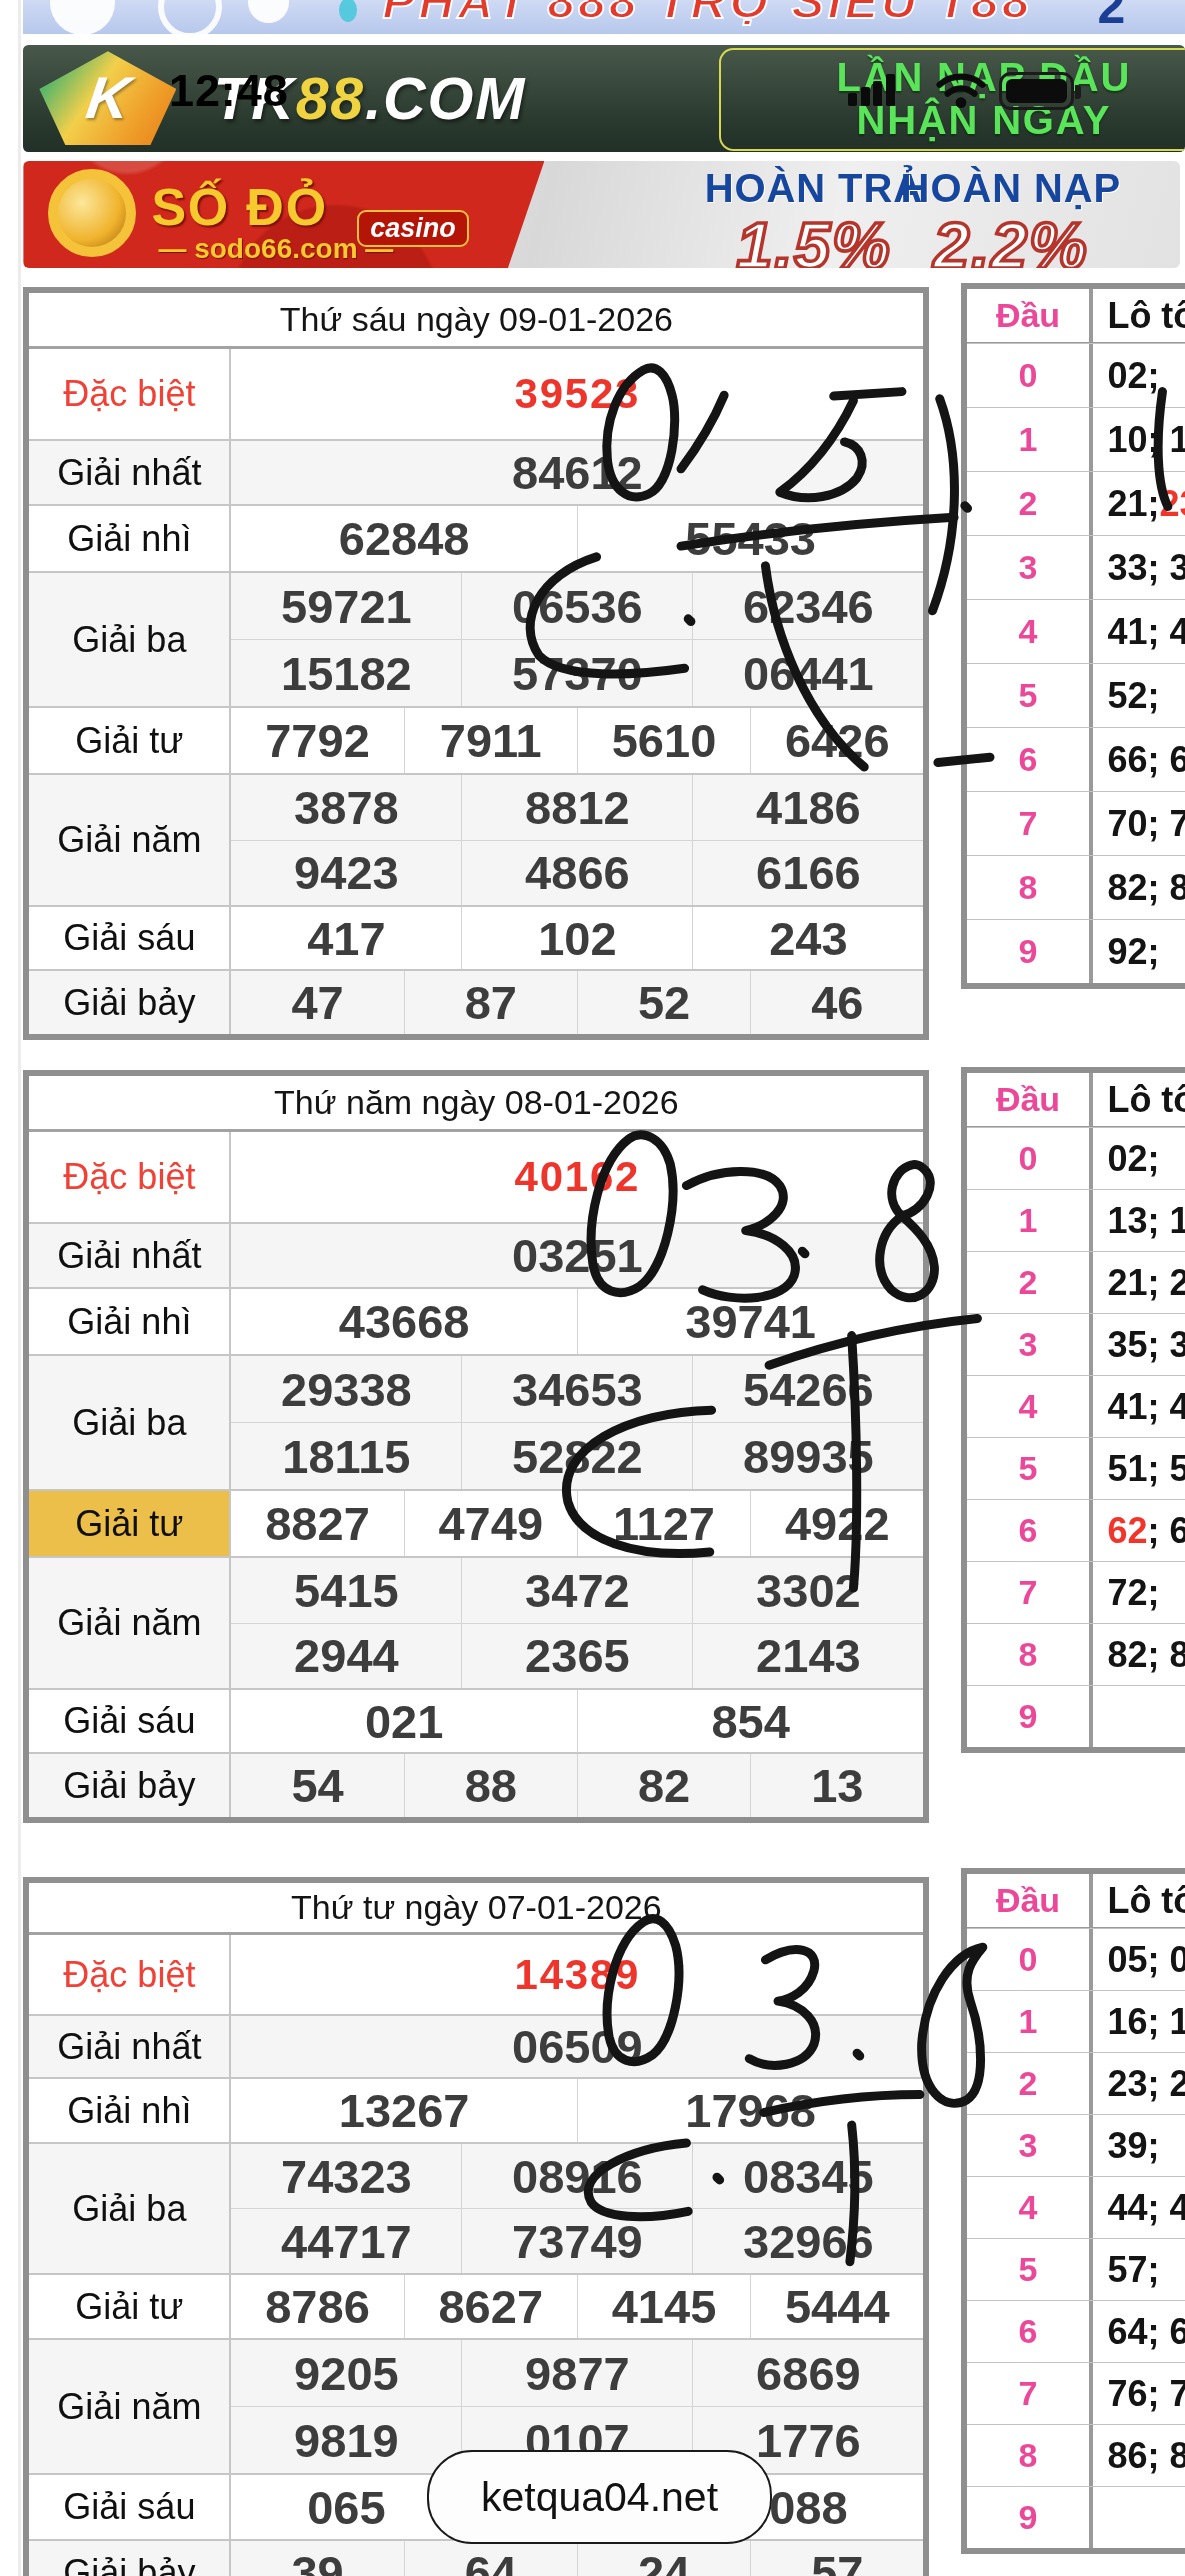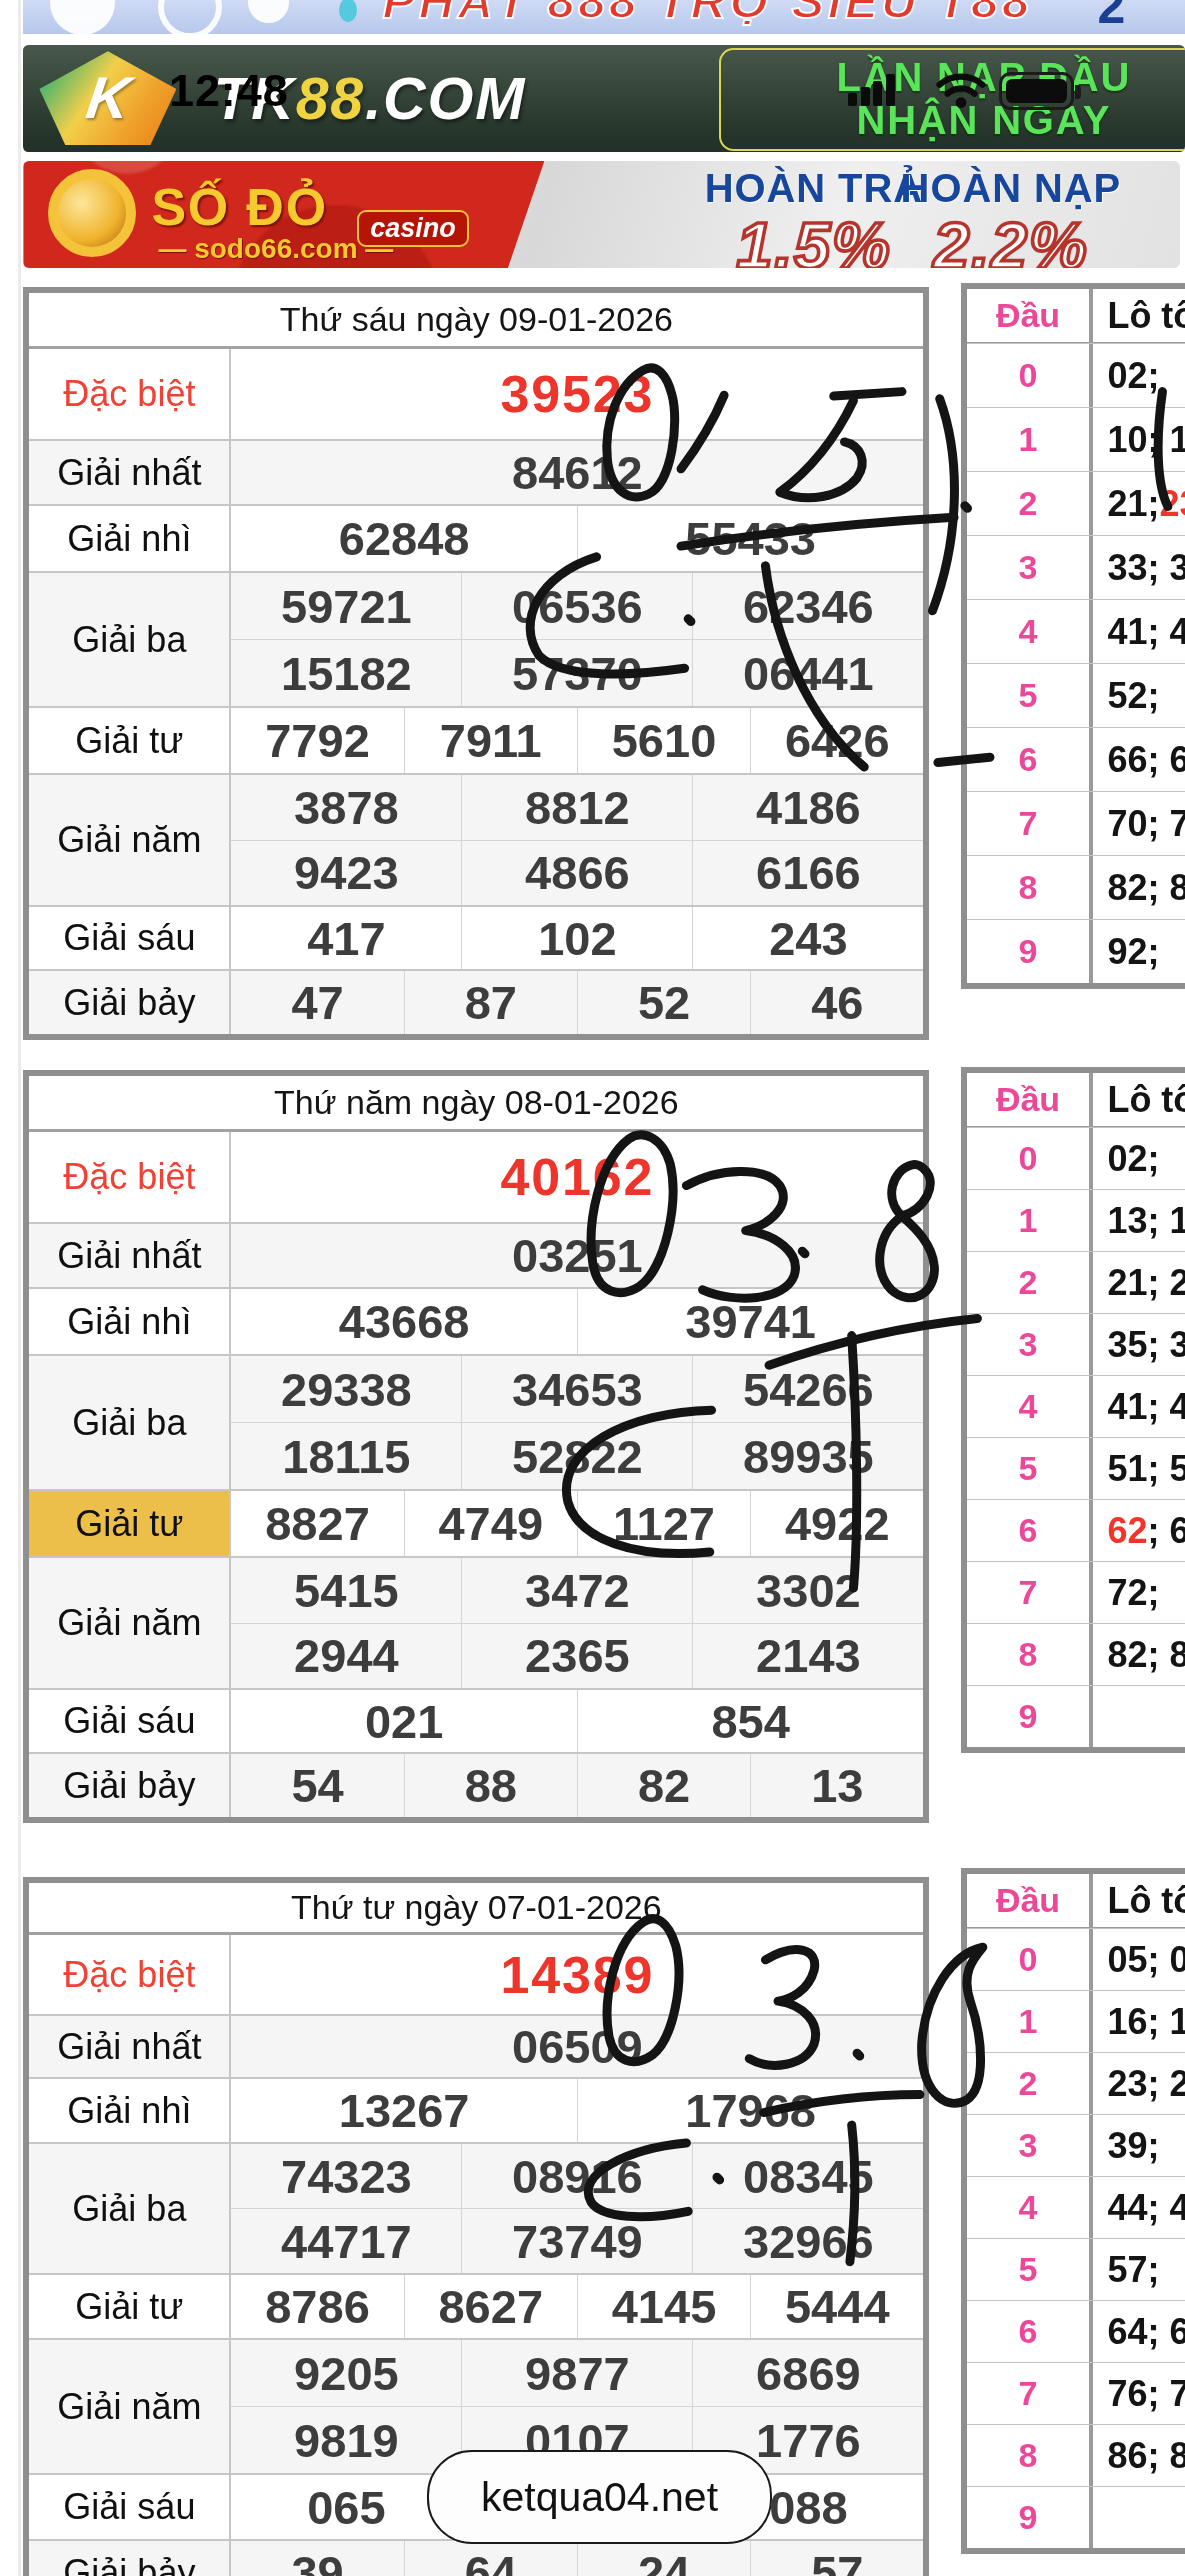--- a/index.html
+++ b/index.html
@@ -78,21 +78,21 @@
   .plabel{flex:0 0 202px;display:flex;align-items:center;justify-content:center;font-size:36px;color:#101010;
     border-right:2.7px solid #c6c6c6;box-sizing:border-box;}
   .plabel.hl{background:#ecbf4b;}
   .plabel.redlab{color:#f04137;}
   .pvals{flex:1;display:flex;flex-direction:column;}
   .subrow{flex:1;display:flex;}
   .subrow + .subrow{border-top:1.8px solid #d4d4d4;}
   .vcell{flex:1;display:flex;align-items:center;justify-content:center;
     font-size:47px;font-weight:bold;color:#3d3d3d;}
   .vcell + .vcell{border-left:1.8px solid #d4d4d4;}
-  .vcell.special{font-size:52px;color:#ee352c;letter-spacing:1.8px;}
+  .vcell.special{font-size:42px;color:#ee352c;letter-spacing:1.8px;}
 
   
   .stable{position:absolute;left:961px;width:300px;background:#fff;border:6.3px solid #8f8f8f;box-sizing:border-box;}
   .srow{display:flex;box-sizing:border-box;}
   .srow + .srow{border-top:1.8px solid #c2c2c2;}
   .srow.shead{border-top:none;border-bottom:1.8px solid #9a9a9a;}
   .sd{flex:0 0 126px;display:flex;align-items:center;justify-content:center;
     border-right:4.5px solid #9a9a9a;box-sizing:border-box;}
   .sv{flex:1;display:flex;align-items:center;padding-left:14.4px;white-space:nowrap;overflow:hidden;}
   .shead .sd,.shead .sv{font-size:34px;color:#9c2b1e;font-weight:normal;}

